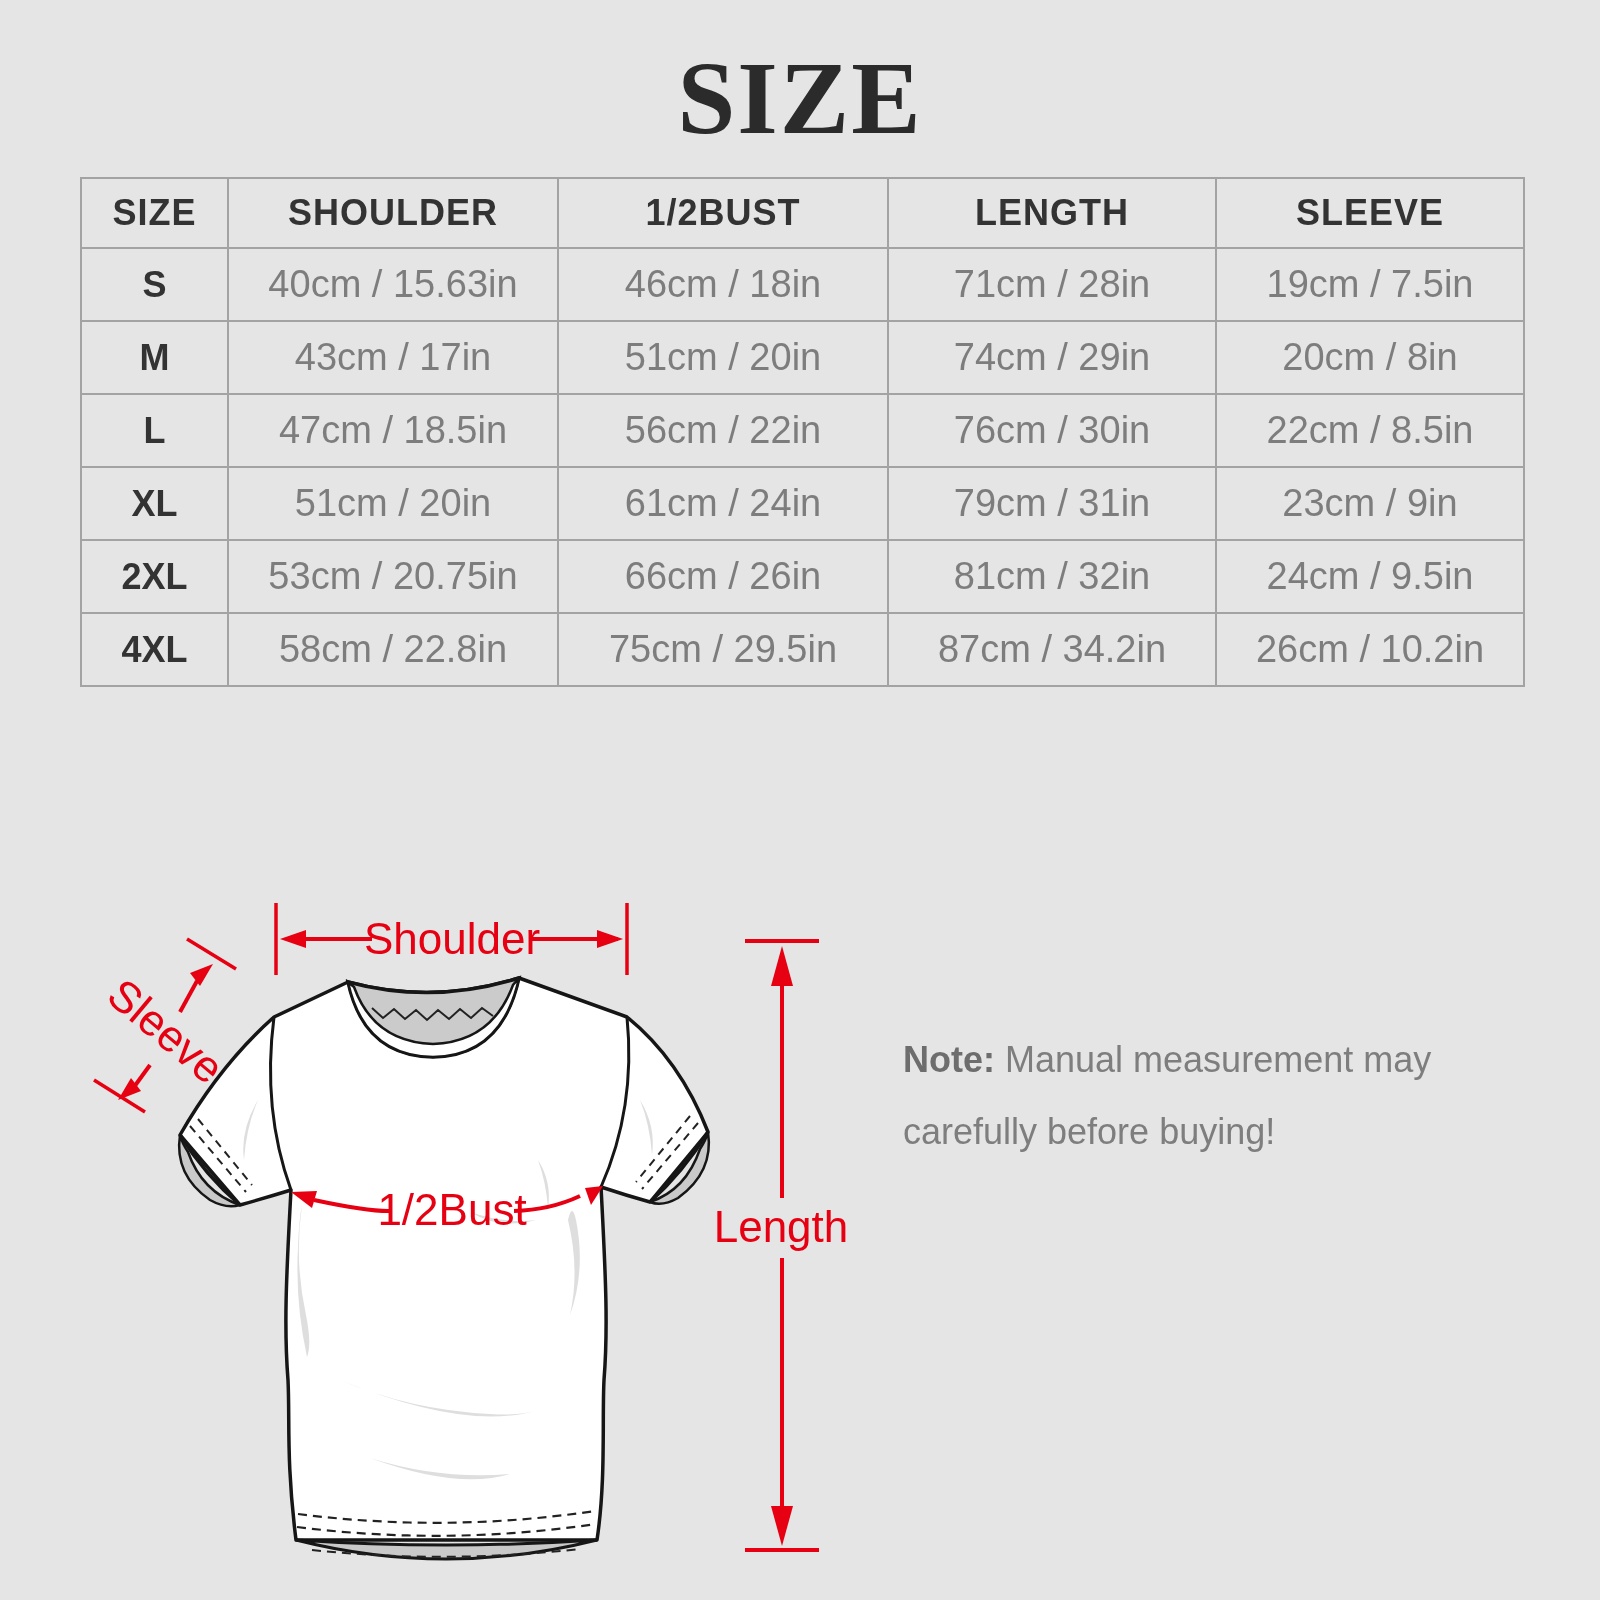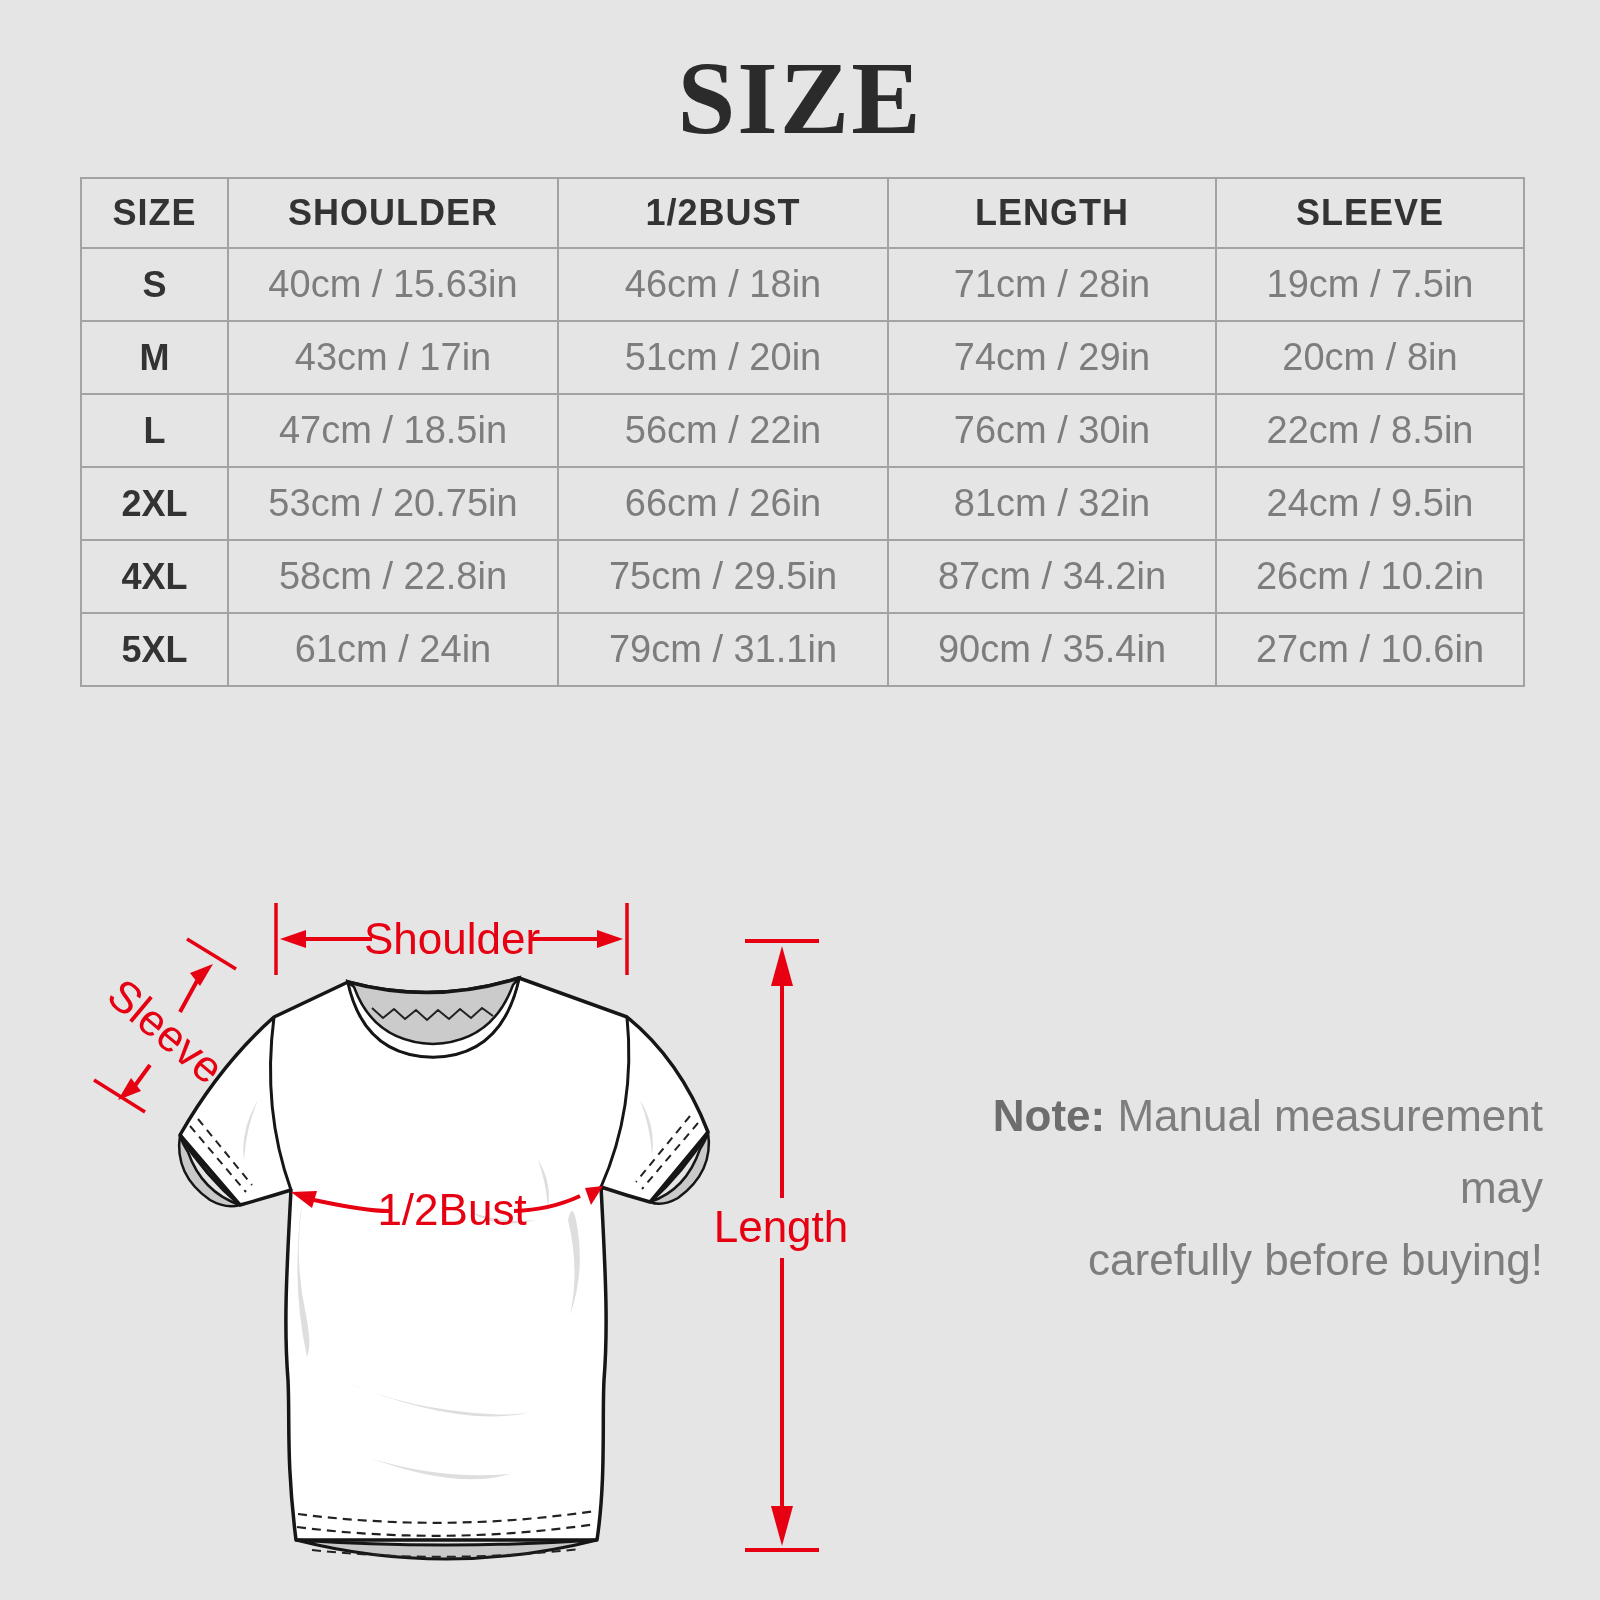--- a/index.html
+++ b/index.html
@@ -9,21 +9,21 @@
          font-family:"Liberation Serif", serif;font-weight:bold;font-size:104px;
          color:#2b2b2b;letter-spacing:2px;}
   .size-table-wrap{position:absolute;left:80px;top:177px;}
   table.size-table{border-collapse:collapse;table-layout:fixed;width:1443px;}
   table.size-table td,table.size-table th{border:2px solid #a3a3a3;text-align:center;
          vertical-align:middle;padding:0;overflow:hidden;}
   table.size-table th{height:68px;font-size:36px;font-weight:bold;color:#333333;letter-spacing:1px;}
   table.size-table td{height:71px;font-size:38px;color:#7d7d7d;}
   table.size-table td.size-col{font-weight:bold;color:#333333;font-size:36px;}
   .diagram{position:absolute;left:40px;top:860px;}
-  .note{position:absolute;left:903px;top:1080px;width:640px;font-size:44px;line-height:72px;color:#7e7e7e;text-align:right;}
+  .note{position:absolute;left:903px;top:1024px;width:640px;font-size:36px;line-height:72px;color:#7e7e7e;}
   .note .line{display:block;}
   .note .note-label{font-weight:bold;color:#6d6d6d;}
 </style>
 </head>
 <body>
 
 <div class="page">
 
   <div class="title">SIZE</div>
 
@@ -59,39 +59,39 @@
         <td>20cm / 8in</td>
       </tr>
       <tr>
         <td class="size-col">L</td>
         <td>47cm / 18.5in</td>
         <td>56cm / 22in</td>
         <td>76cm / 30in</td>
         <td>22cm / 8.5in</td>
       </tr>
       <tr>
+        <td class="size-col">XL</td>
+        <td>51cm / 20in</td>
+        <td>61cm / 24in</td>
+        <td>79cm / 31in</td>
+        <td>23cm / 9in</td>
+      </tr>
+      <tr>
         <td class="size-col">2XL</td>
         <td>53cm / 20.75in</td>
         <td>66cm / 26in</td>
         <td>81cm / 32in</td>
         <td>24cm / 9.5in</td>
       </tr>
       <tr>
         <td class="size-col">4XL</td>
         <td>58cm / 22.8in</td>
         <td>75cm / 29.5in</td>
         <td>87cm / 34.2in</td>
         <td>26cm / 10.2in</td>
-      </tr>
-      <tr>
-        <td class="size-col">5XL</td>
-        <td>61cm / 24in</td>
-        <td>79cm / 31.1in</td>
-        <td>90cm / 35.4in</td>
-        <td>27cm / 10.6in</td>
       </tr>
     </tbody>
       </table>
   </div>
 
   <div class="diagram">
     <svg width="860" height="740" viewBox="0 0 860 740">
 
       <path d="M234,157 L308,122 Q393,145 479,118 L587,157
                Q640,200 668,272 L610,342 Q585,335 561,327

